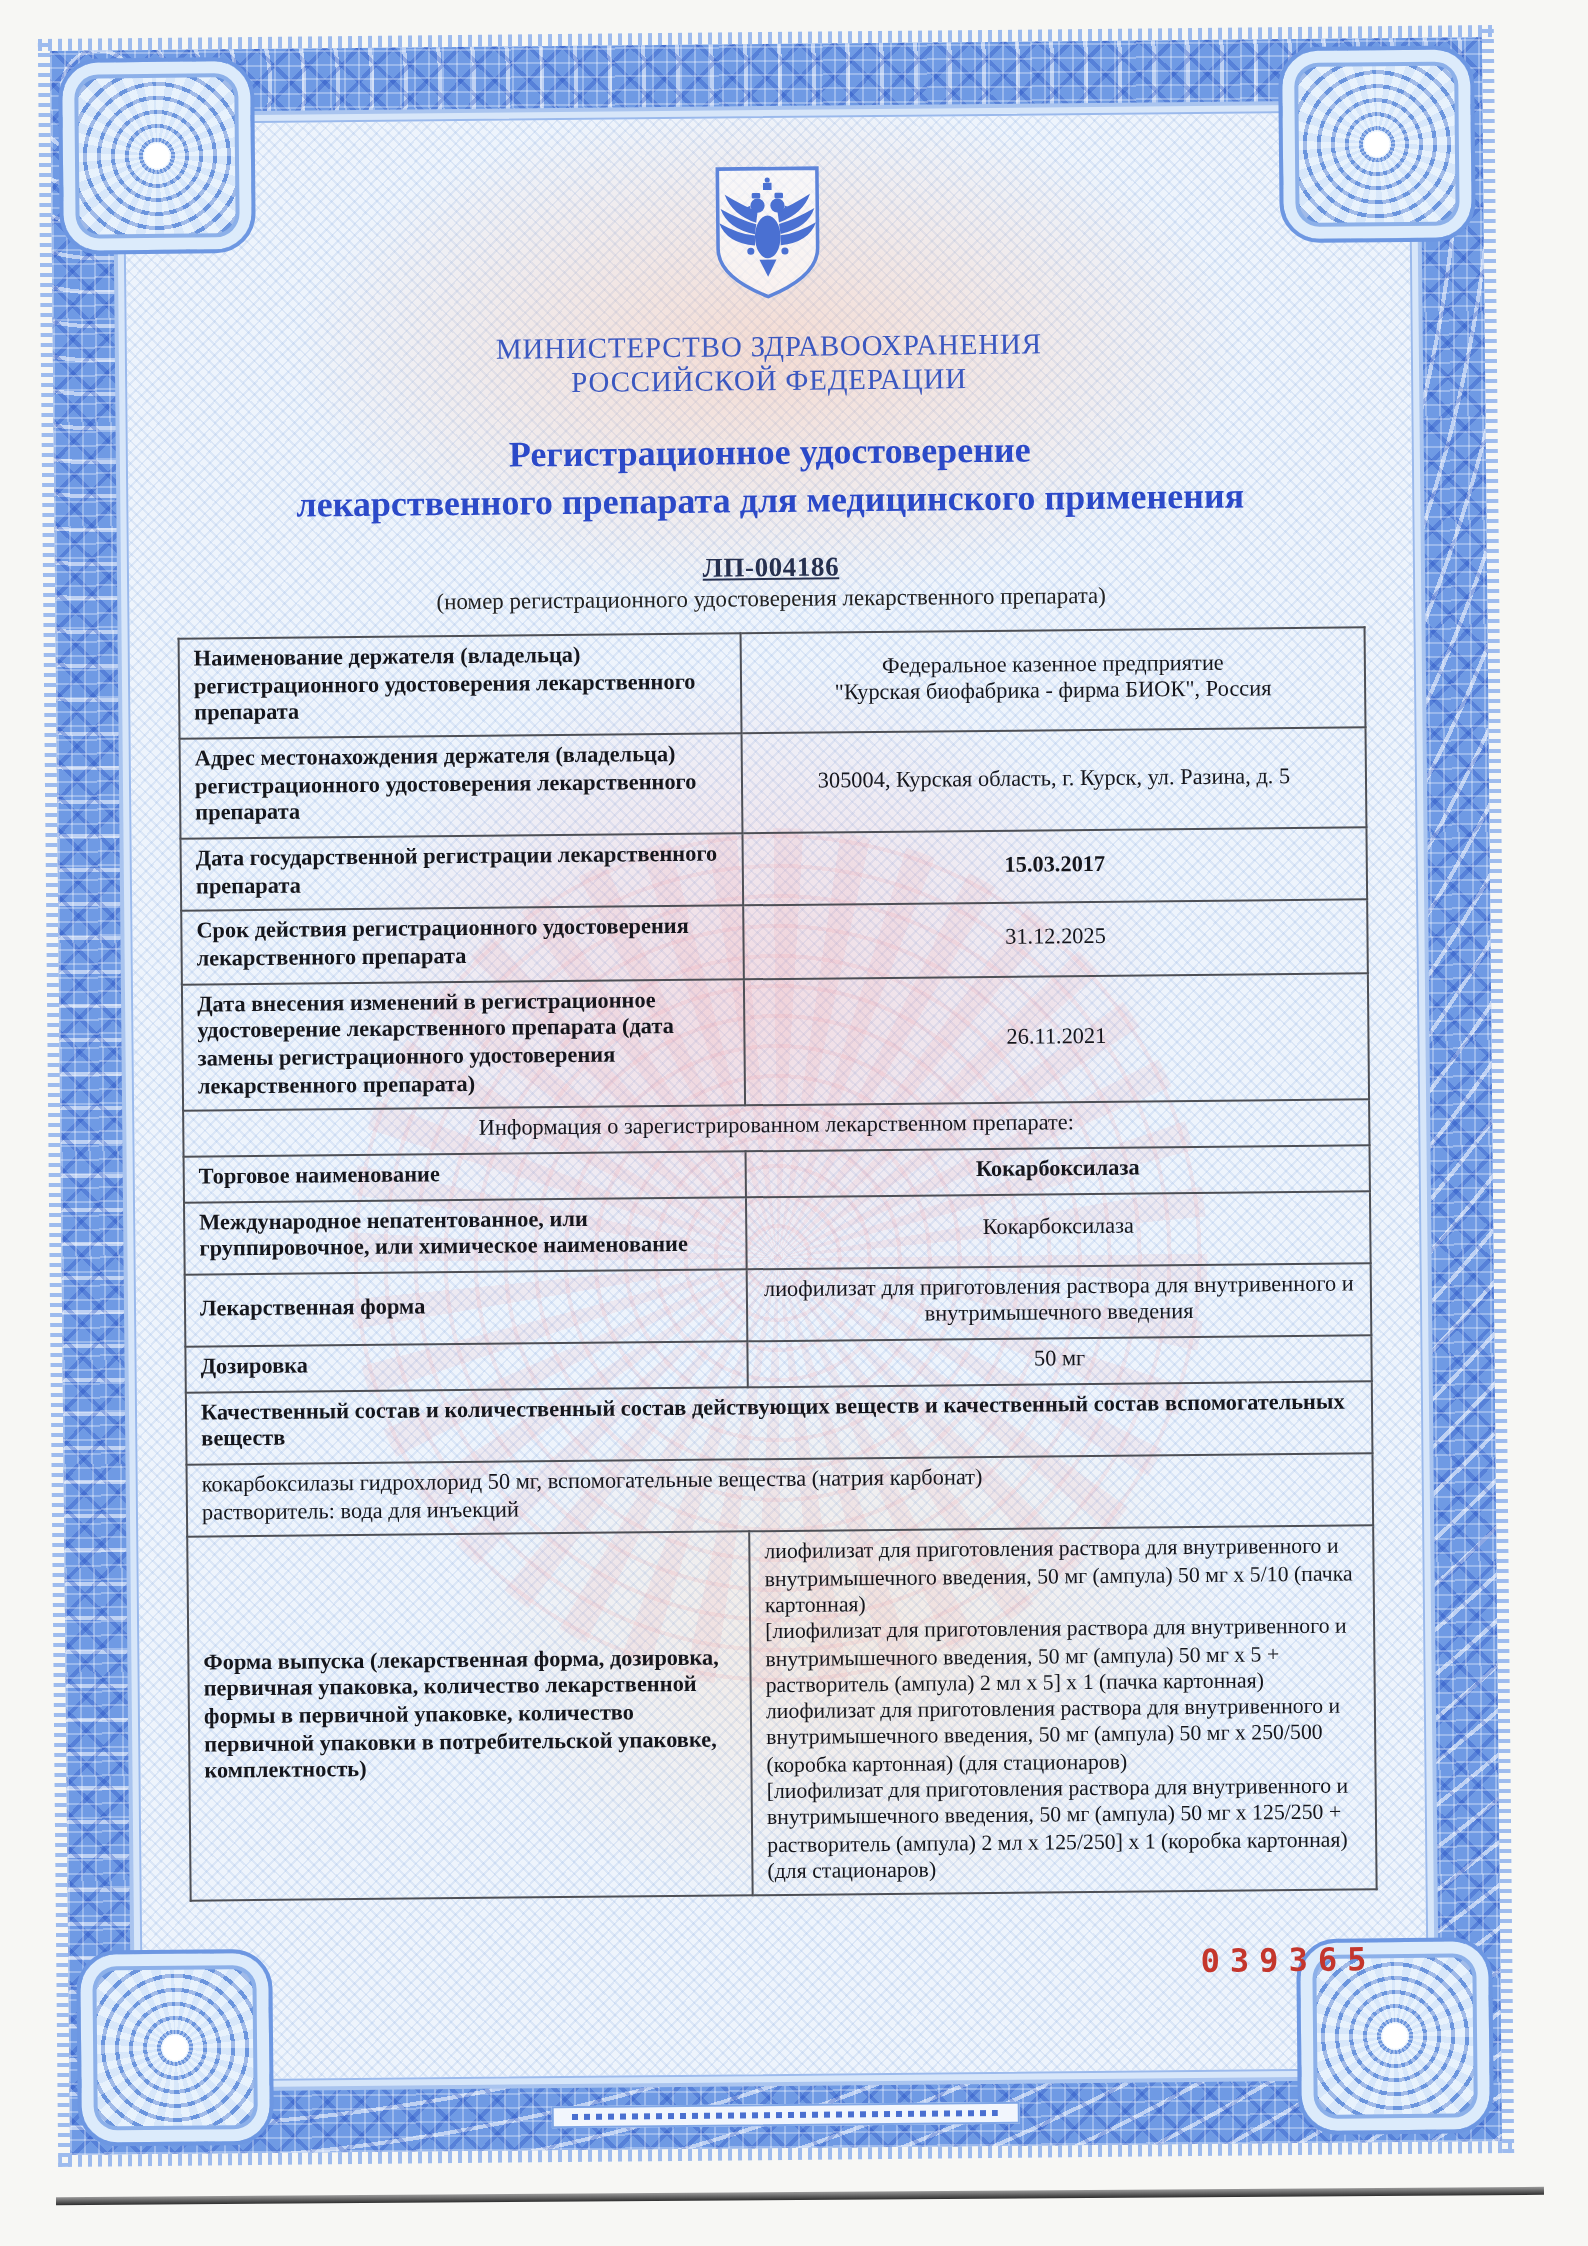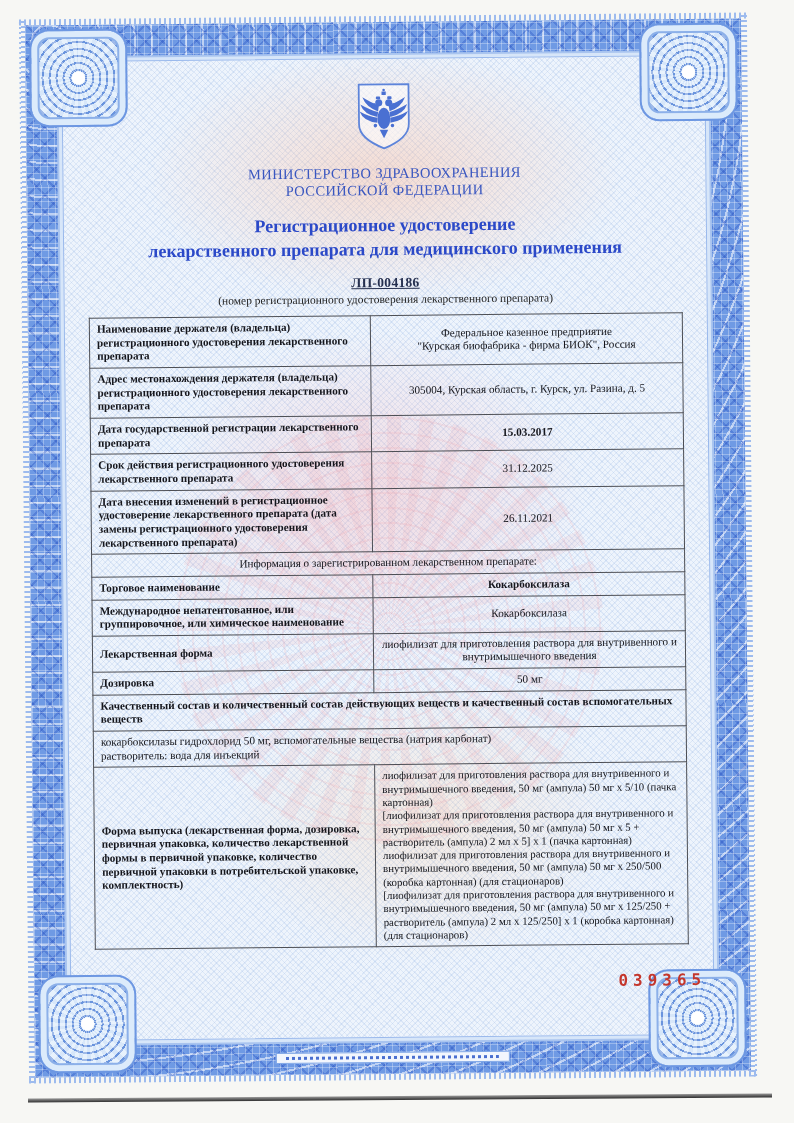--- a/index.html
+++ b/index.html
@@ -80,21 +80,21 @@
   td.lbl{font-weight:bold;width:266px;}
   td.val{text-align:center;white-space:pre-line;}
   td.val.b{font-weight:bold;}
   td.full{text-align:center;}
   td.full.b{text-align:left;font-weight:bold;}
   td.full.comp{text-align:left;white-space:pre-line;}
   td.form-val{text-align:left;vertical-align:top;white-space:pre-line;font-size:10.9px;}
   td.top{vertical-align:top;}
   
   .serial{
-    position:absolute;right:44px;bottom:82px;z-index:4;
+    position:absolute;right:62px;bottom:82px;z-index:4;
     font-family:"DejaVu Sans Mono",monospace;font-weight:bold;
     color:#c4362c;font-size:16px;letter-spacing:5px;
   }
   .microprint{
     position:absolute;bottom:11px;left:50%;transform:translateX(-50%);
     width:232px;height:9px;z-index:4;background:#f2f6fd;border:1px solid #7fa6e6;
     background-image:repeating-linear-gradient(90deg,#4a6fd0 0 3px, transparent 3px 6px);
     background-size:92% 3px;background-position:center 3px;background-repeat:no-repeat;
   }
   .scan-shadow{

